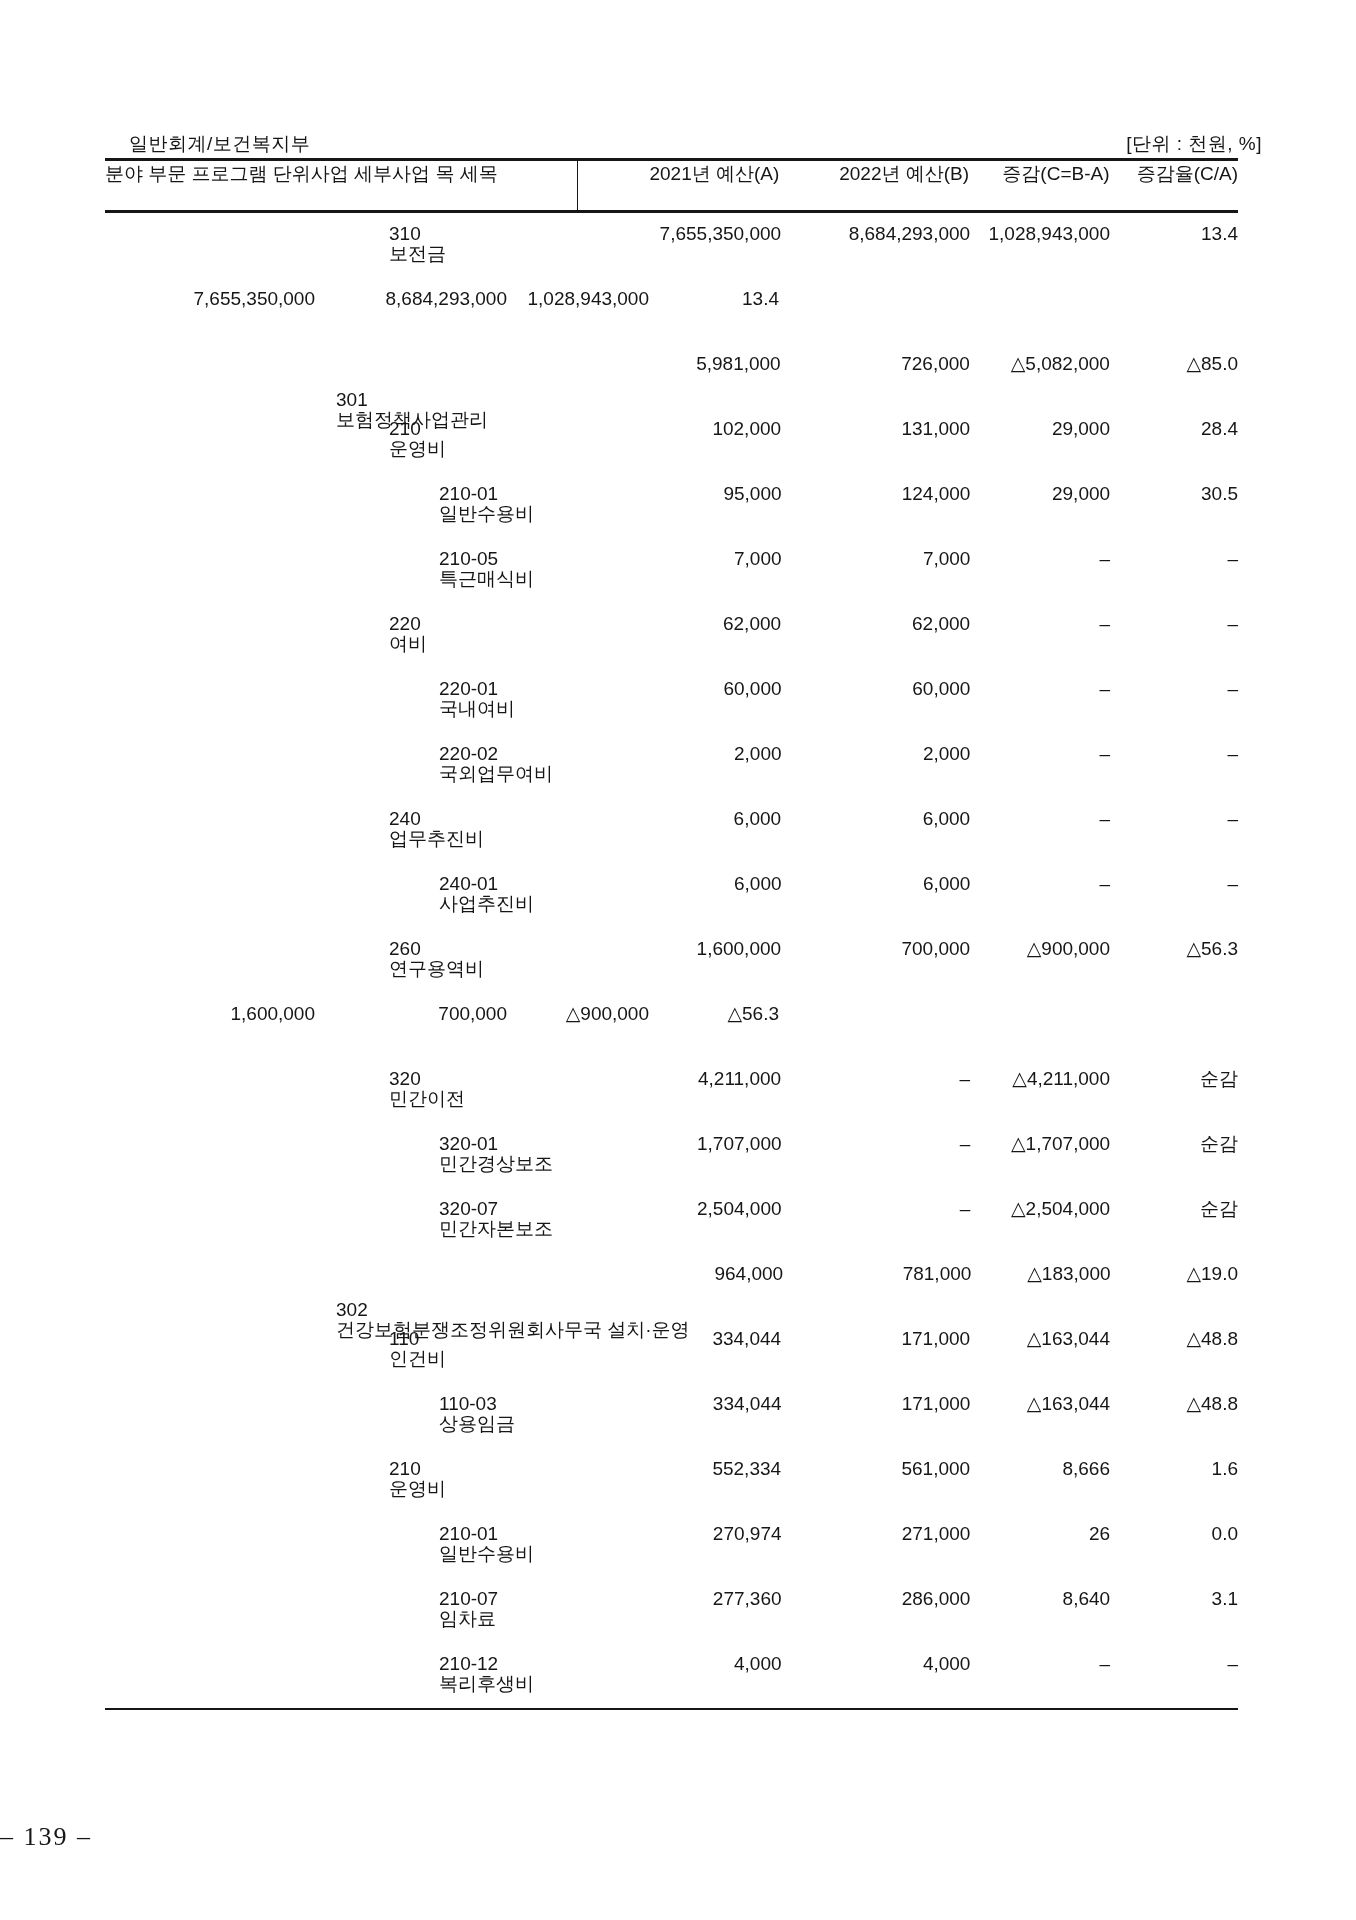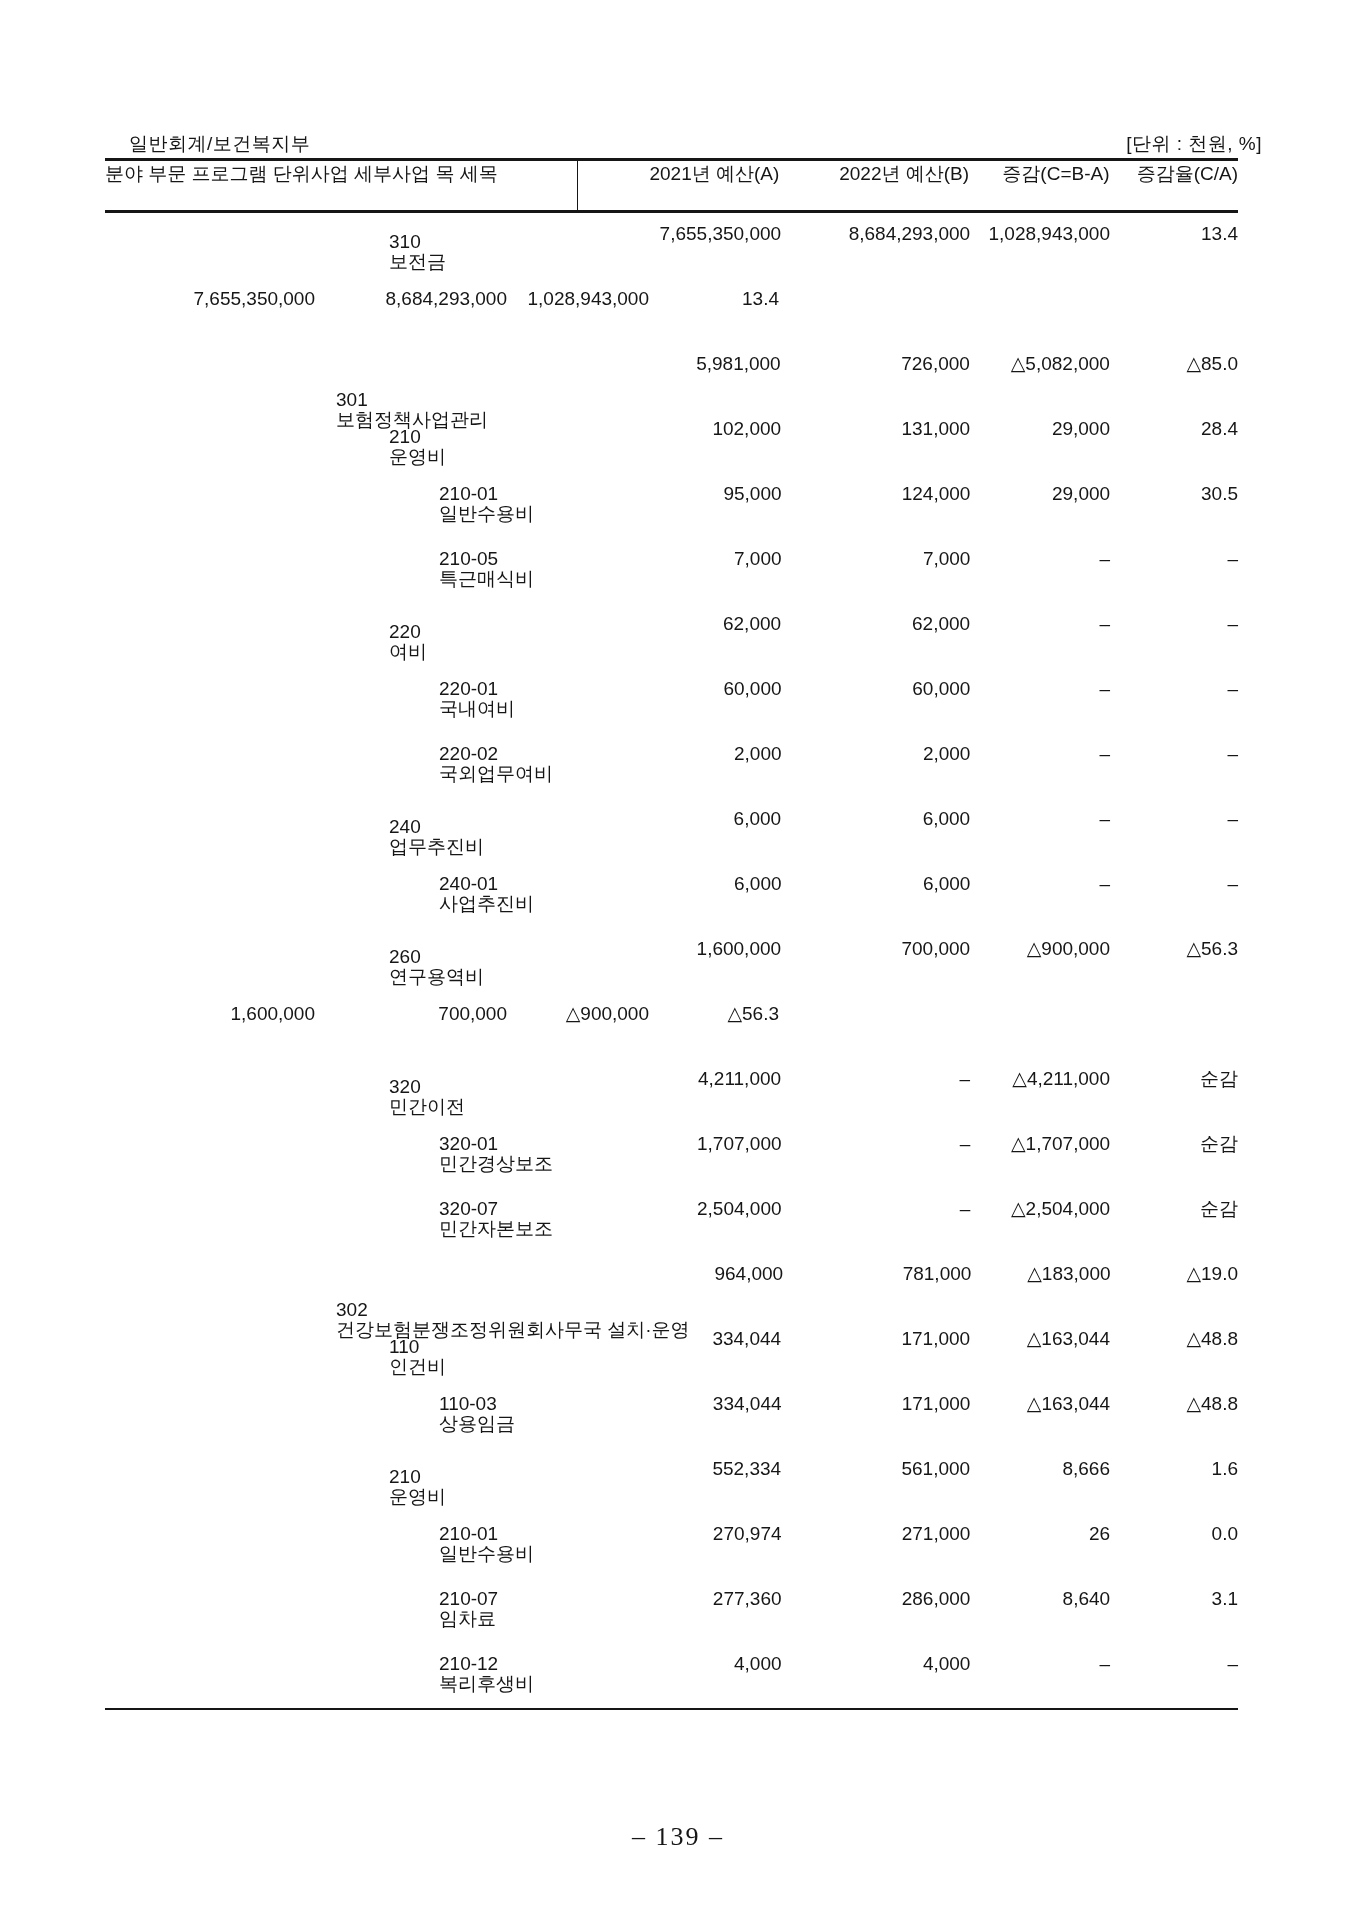--- a/index.html
+++ b/index.html
@@ -37,26 +37,26 @@
   }
   .row {
     display:flex; height:65px; box-sizing:border-box; padding-top:11px;
     font-size:19px;
   }
   .row .label-cell { width:472px; box-sizing:border-box; line-height:20px; }
   .row .code, .row .iname { display:block; white-space:nowrap; }
   .row .num { line-height:20px; white-space:nowrap; }
 
   .lv-sub_program .label-cell { padding-left:231px;margin-top:36px; }
-  .lv-item        .label-cell { padding-left:284px;margin-top:8px; }
+  .lv-item        .label-cell { padding-left:284px; }
   .lv-sub_item    .label-cell { padding-left:334px; }
 
   .page-number {
     position:absolute; top:1822px; left:0; width:1356px;
-    text-align:center; font-family:"Liberation Serif","DejaVu Serif",serif;
+    font-family:"Liberation Serif","DejaVu Serif",serif;
     font-size:26px; letter-spacing:2px;
   }
 </style>
 </head>
 <body>
 
 <div class="content">
 
   <div class="doc-header">
     <span>일반회계/보건복지부</span>

